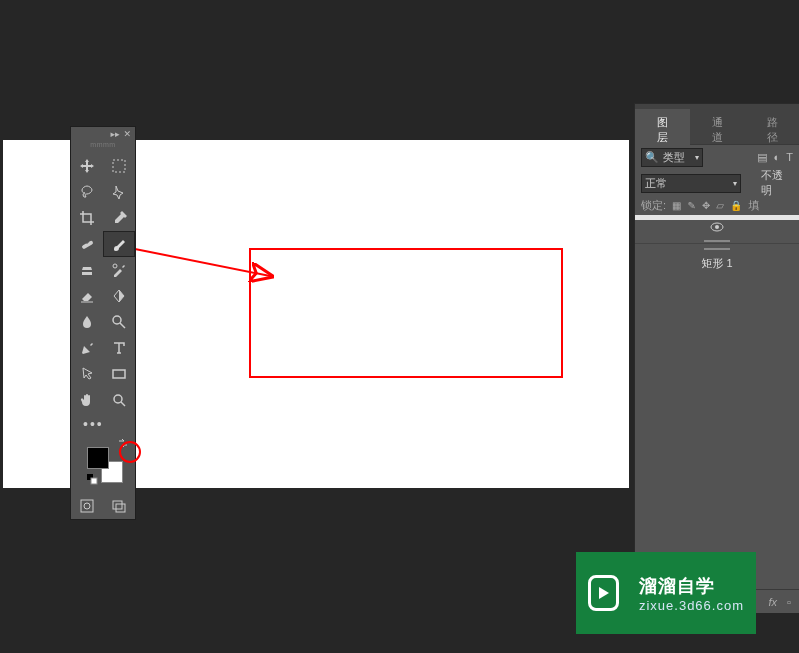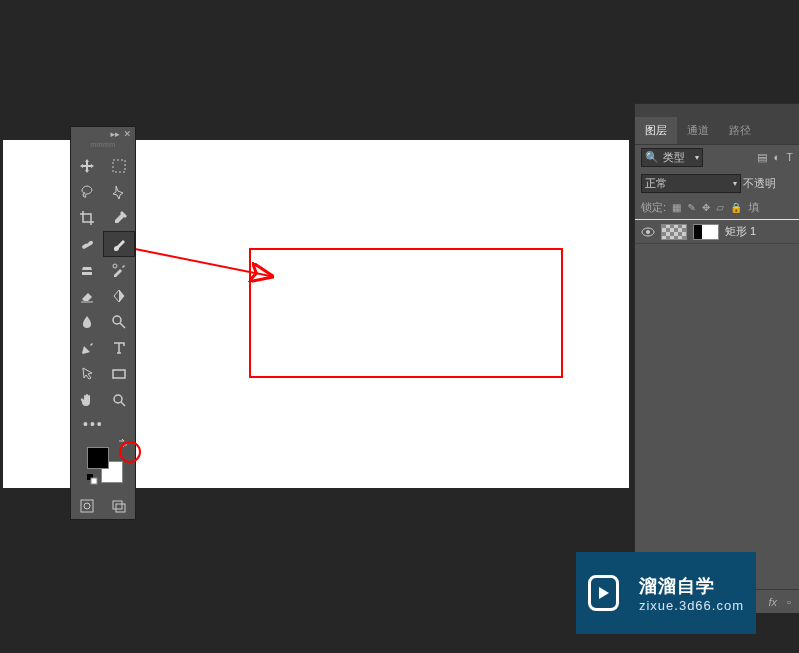--- a/index.html
+++ b/index.html
@@ -155,21 +155,21 @@
       height: 12px;
       background: #424242;
     }
     .lp-tabs {
       height: 28px;
       display: flex;
       align-items: center;
       background: #424242;
     }
     .lp-tab {
-      padding: 6px 10px;
+      padding: 6px 22px;
       color: #999;
       cursor: pointer;
     }
     .lp-tab.active {
       background: #535353;
       color: #eee;
     }
     .lp-filter {
       height: 26px;
       display: flex;
@@ -189,43 +189,44 @@
       min-width: 62px;
     }
     .lp-select .arr { margin-left: auto; font-size:8px; }
     .lp-icons { display: flex; gap: 6px; margin-left:auto; }
     .lp-icons span { color: #bbb; }
     .lp-blend {
       height: 26px;
       display: flex;
       align-items: center;
       padding: 0 6px;
-      gap: 2px;
+      gap: 20px;
     }
     .lp-blend .lp-select { min-width: 100px; }
     .lp-lock {
       height: 24px;
       display: flex;
       align-items: center;
       gap: 6px;
       padding: 0 6px;
       color: #aaa;
-      border-bottom: 1px solid #e5e5e5;
+      border-bottom: 5px solid #e5e5e5;
     }
     .lp-lock .ic { color:#aaa; font-size:10px;}
     .layer-list {
       flex: 1;
     }
     .layer-row {
       height: 24px;
       display: flex;
       align-items: center;
       gap: 6px;
       padding: 0 6px;
       border-bottom: 1px solid #444;
+      flex-direction: column;
     }
     .eye {
       width: 14px; height: 14px;
       display: inline-block;
     }
     .eye svg { width:14px; height:14px; }
     .thumb {
       width: 26px; height: 16px;
       border: 1px solid #888;
       background: white;
@@ -250,21 +251,21 @@
       color: #aaa;
       font-style: italic;
     }
     
     .watermark {
       position: absolute;
       left: 576px;
       top: 552px;
       width: 180px;
       height: 82px;
-      background: #0c4a6e;
+      background: #15803d;
       display: flex;
       align-items: center;
       gap: 20px;
       padding: 0 12px;
       color: white;
     }
     .wm-logo {
       width: 36px; height: 36px;
       border: 3px solid white;
       border-radius: 8px;

